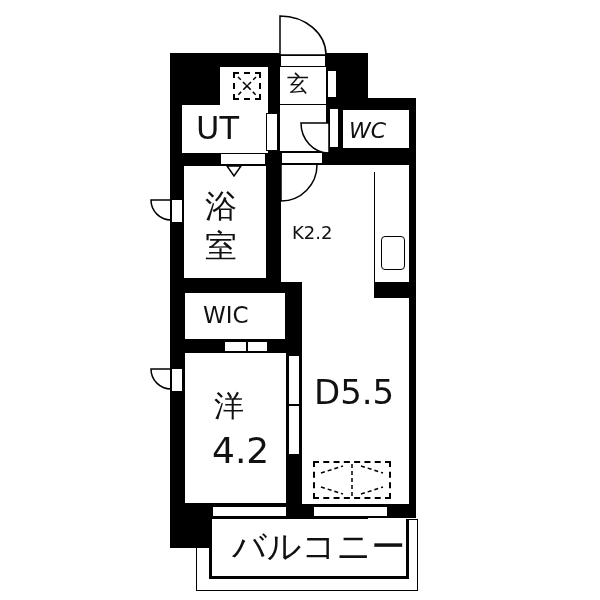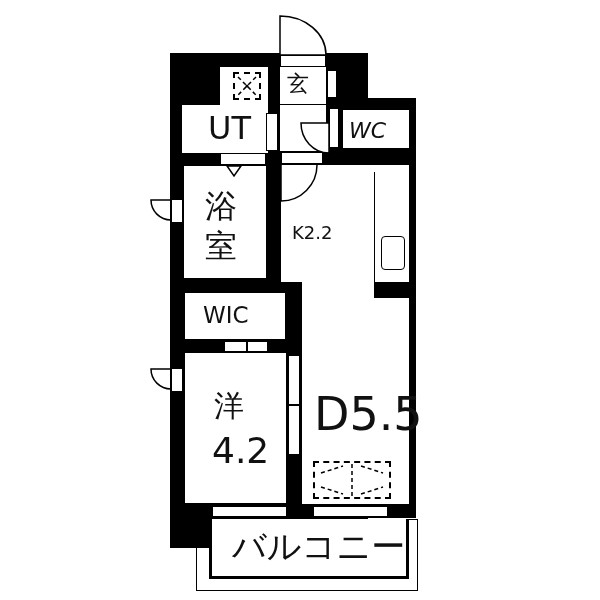--- a/index.html
+++ b/index.html
@@ -21,21 +21,21 @@
 
 <div class="abs room" style="left:182px;top:105px;width:86px;height:48px;"></div>
 <div class="abs room" style="left:220px;top:67px;width:48px;height:40px;"></div>
 
 <div class="abs" style="left:233px;top:72px;width:28px;height:28px;border:2px dashed #000;"></div>
 <svg style="left:233px;top:72px;" width="28" height="28">
     <line x1="5" y1="5" x2="23" y2="23" stroke="#000" stroke-width="1.5" stroke-dasharray="4 3"></line>
     <line x1="23" y1="5" x2="5" y2="23" stroke="#000" stroke-width="1.5" stroke-dasharray="4 3"></line>
     <circle cx="14" cy="14" r="1.5" fill="#000"></circle>
   </svg>
-<div class="lbl" style="left:196px;top:112px;font-size:32px;margin-left:12px;">UT</div>
+<div class="lbl" style="left:196px;top:112px;font-size:32px;">UT</div>
 
 <div class="abs win" style="left:266px;top:113px;width:12px;height:38px;"></div>
 
 <div class="abs room" style="left:280px;top:66px;width:46px;height:38px;"></div>
 <div class="abs room" style="left:280px;top:105px;width:46px;height:46px;"></div>
 <div class="abs thin" style="left:280px;top:55px;width:46px;height:12px;"></div>
 <div class="lbl" style="left:287px;top:73px;font-size:22px;">玄</div>
 
 <svg style="left:280px;top:16px;" width="50" height="40">
     <path d="M0 0 L0 39 L46 39 A46 39 0 0 0 0 0 Z" fill="#fff" stroke="#000" stroke-width="1.5"></path>
@@ -83,21 +83,21 @@
 <div class="lbl" style="left:212px;top:433px;font-size:36px;">4.2</div>
 <svg style="left:151px;top:368px;" width="35" height="26">
     <path d="M20 1 L0 1 A20 20 0 0 0 20 21" fill="none" stroke="#000" stroke-width="1.5"></path>
   </svg>
 <div class="abs win" style="left:171px;top:368px;width:12px;height:24px;"></div>
 
 <div class="abs win" style="left:288px;top:355px;width:12px;height:100px;"></div>
 <div class="abs" style="left:288px;top:404px;width:12px;height:1.5px;background:#000;"></div>
 
 <div class="abs room" style="left:302px;top:298px;width:107px;height:206px;"></div>
-<div class="lbl" style="left:314px;top:375px;font-size:46px;margin-top:16px;">D5.5</div>
+<div class="lbl" style="left:314px;top:375px;font-size:34px;">D5.5</div>
 
 <div class="abs" style="left:313px;top:461px;width:78px;height:38px;border:2px dashed #000;"></div>
 <svg style="left:313px;top:461px;" width="78" height="38">
     <line x1="39" y1="3" x2="39" y2="35" stroke="#000" stroke-width="1.5" stroke-dasharray="4 3"></line>
     <line x1="8" y1="12" x2="30" y2="5" stroke="#000" stroke-width="1.5" stroke-dasharray="4 3"></line>
     <line x1="8" y1="26" x2="30" y2="33" stroke="#000" stroke-width="1.5" stroke-dasharray="4 3"></line>
     <line x1="48" y1="5" x2="70" y2="12" stroke="#000" stroke-width="1.5" stroke-dasharray="4 3"></line>
     <line x1="48" y1="33" x2="70" y2="26" stroke="#000" stroke-width="1.5" stroke-dasharray="4 3"></line>
   </svg>
 

